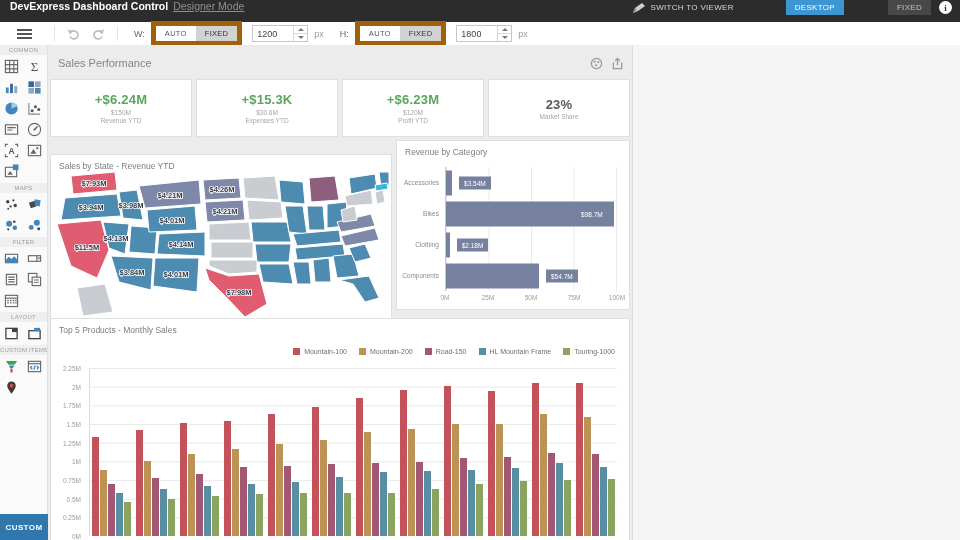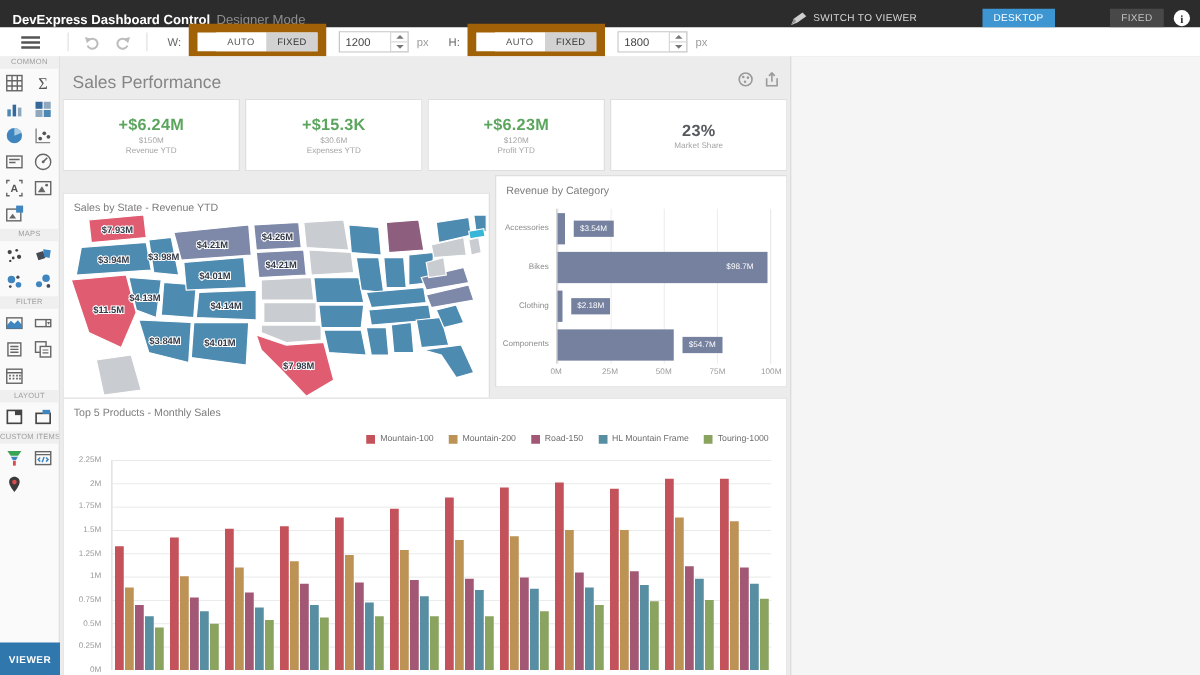--- a/index.html
+++ b/index.html
@@ -1,41 +1,41 @@
 <!DOCTYPE html>
 <html><head>
 <meta charset="utf-8">
 <style>
   html,body{margin:0;padding:0;background:#888;}
   .stage{position:relative;width:960px;height:540px;overflow:hidden;background:#fff;
          font-family:"Liberation Sans",sans-serif;-webkit-font-smoothing:antialiased;}
   
   .topbar{position:absolute;left:0;top:0;width:960px;height:22px;background:#2c2c2c;
-          display:flex;align-items:flex-end;color:#fff;}
+          display:flex;align-items:flex-start;color:#fff;}
   .tb-title{font-size:10.5px;font-weight:bold;margin-left:10px;white-space:nowrap;}
   .tb-mode{font-size:10.5px;color:#8f8f8f;margin-left:5px;white-space:nowrap;text-decoration:underline;}
   .tb-right{margin-left:auto;display:flex;align-items:center;gap:8px;margin-right:8px;}
   .tb-switch{display:flex;align-items:center;gap:5px;cursor:pointer;}
   .tb-switch-label{font-size:8px;color:#d8d8d8;letter-spacing:.3px;}
   .tb-btn{font-size:8px;padding:3px 9px;letter-spacing:.3px;cursor:pointer;margin-left:44px;}
   .tb-btn.active{background:#3d96d2;color:#fff;}
   .tb-btn.inactive{background:#484848;color:#c2c2c2;}
   .tb-info{width:13px;height:13px;border-radius:50%;background:#fff;color:#2c2c2c;
            font-size:9px;font-weight:bold;display:flex;align-items:center;justify-content:center;
            font-family:"Liberation Serif",serif;cursor:pointer;}
   
   .toolbar{position:absolute;left:0;top:22px;width:960px;height:23px;background:#fff;
            border-bottom:1px solid #d8d8d8;display:flex;align-items:center;}
   .tb-menu{width:48px;height:100%;display:flex;align-items:center;justify-content:center;cursor:pointer;}
   .menu-lines{width:15px;}
   .menu-lines div{height:2px;background:#555;margin:2px 0;}
   .tool-ico{color:#b9b9b9;margin:0 6px;cursor:pointer;display:flex;align-items:center;}
   .tb-sep{width:1px;height:15px;background:#e2e2e2;margin:0 6px;}
   .tb-lab{font-size:9px;color:#666;margin:0 6px 0 10px;}
-  .seg{display:flex;border:7px solid #a16207;height:15px;padding-left:15px;}
+  .seg{display:flex;border:5px solid #a16207;height:15px;}
   .seg-btn{font-size:7.5px;color:#555;padding:0 9px;display:flex;align-items:center;cursor:pointer;background:#fff;letter-spacing:.3px;}
   .seg-btn.active{background:#d2d2d2;color:#333;}
   .spin{display:flex;border:1px solid #c6c6c6;height:15px;margin-left:10px;background:#fff;}
   .spin input{border:0;outline:0;width:32px;font-size:9px;color:#444;padding:0 4px;font-family:"Liberation Sans",sans-serif;}
   .spin-btns{display:flex;flex-direction:column;border-left:1px solid #d9d9d9;width:13px;}
   .spin-btns div{flex:1;display:flex;align-items:center;justify-content:center;cursor:pointer;}
   .spin-btns div+div{border-top:1px solid #d9d9d9;}
   .tri-up{width:0;height:0;border-left:3px solid transparent;border-right:3px solid transparent;border-bottom:3px solid #777;}
   .tri-dn{width:0;height:0;border-left:3px solid transparent;border-right:3px solid transparent;border-top:3px solid #777;}
   .px-lab{font-size:9px;color:#9a9a9a;margin:0 6px;}
@@ -45,21 +45,21 @@
   .sb-label{font-size:6px;color:#9d9d9d;background:#efefef;text-align:center;padding:2px 0;
             letter-spacing:.2px;white-space:nowrap;overflow:hidden;}
   .sb-grid{display:flex;flex-wrap:wrap;padding:1px 0;}
   .sb-item{width:23px;height:21px;display:flex;align-items:center;justify-content:center;cursor:pointer;}
   .viewer-btn{position:absolute;left:0;bottom:0;width:48px;height:26px;background:#3077ad;color:#fff;
               font-size:8px;font-weight:bold;display:flex;align-items:center;justify-content:center;
               letter-spacing:.4px;cursor:pointer;}
   
   .main{position:absolute;left:48px;top:45px;right:0;bottom:0;background:#f5f5f5;overflow:hidden;}
   .surface{position:absolute;left:0;top:0;width:584px;height:100%;background:#ececec;border-right:1px solid #dcdcdc;}
-  .dash-title{position:absolute;left:10px;top:12px;font-size:14px;color:#858585;}
+  .dash-title{position:absolute;left:10px;top:12px;font-size:11px;color:#858585;}
   .dash-icons{position:absolute;right:8px;top:12px;display:flex;gap:8px;color:#9a9a9a;}
   .dash-icons svg{cursor:pointer;}
   .card{position:absolute;background:#fff;border:1px solid #dfdfdf;box-sizing:border-box;}
   .card-title{font-size:8.5px;color:#7c7c7c;padding:6px 8px 2px;}
   
   .kpi-row{position:absolute;left:2px;top:34px;width:580px;height:58px;display:flex;gap:4px;}
   .kpi-card{flex:1;background:#fff;border:1px solid #dfdfdf;display:flex;flex-direction:column;
             align-items:center;justify-content:center;cursor:default;}
   .kpi-value{font-size:13px;font-weight:bold;letter-spacing:.2px;}
   .kpi-sub{font-size:6.5px;color:#a5a5a5;margin-top:2px;}
@@ -356,21 +356,21 @@
             <path d="M8.8,7 L7.2,11.5" stroke="#3f86c0" stroke-width="1.3"></path>
           </svg>
         </div>
       <div class="sb-item">
           <svg class="ico" width="15" height="15" viewBox="0 0 16 16">
             <path d="M8,1.5 C5.2,1.5 3.5,3.5 3.5,6 C3.5,9.2 8,14.5 8,14.5 C8,14.5 12.5,9.2 12.5,6 C12.5,3.5 10.8,1.5 8,1.5 Z" fill="#3a3a3a"></path>
             <circle cx="8" cy="6" r="2" fill="#d84b4b"></circle>
           </svg>
         </div>
     </div>
-    <div class="viewer-btn">VIEWER</div>
+    <div class="viewer-btn">CUSTOM</div>
   </div>
 
   <div class="main">
     <div class="surface">
       <div class="dash-title">Sales Performance</div>
       <div class="dash-icons">
         <svg width="13" height="13" viewBox="0 0 14 14">
             <circle cx="7" cy="7" r="5.5" fill="none" stroke="#9a9a9a" stroke-width="1.4"></circle>
             <circle cx="5" cy="5" r="1.1" fill="#9a9a9a"></circle>
             <circle cx="9" cy="5.5" r="1.1" fill="#9a9a9a"></circle>

